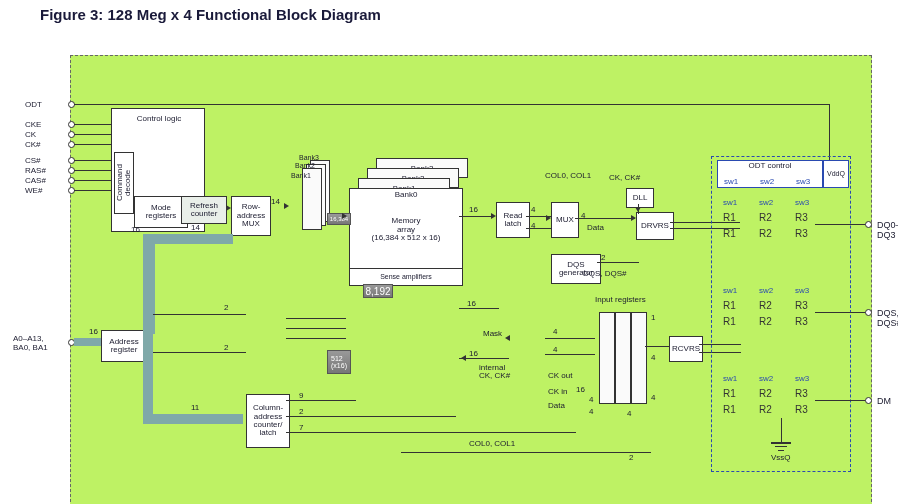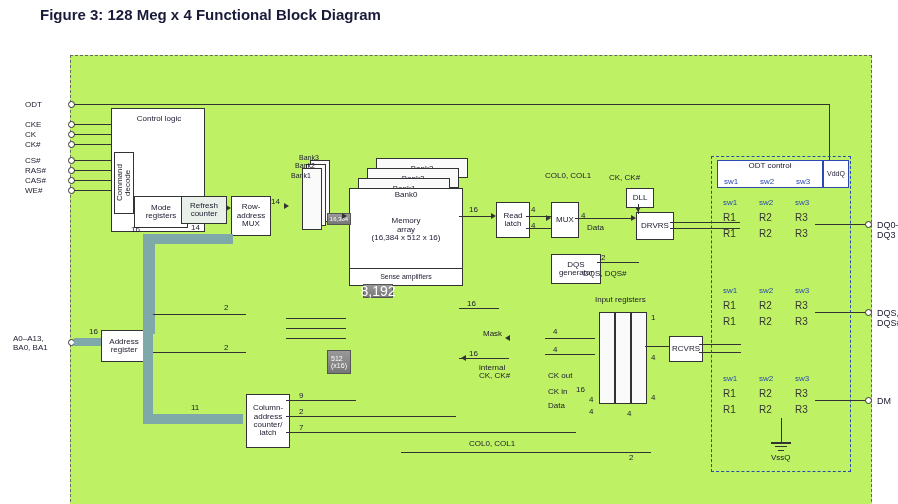--- a/index.html
+++ b/index.html
@@ -11,21 +11,21 @@
 .sig{position:absolute;font-size:8px;color:#1a1a2e;text-align:right}
 .bus{position:absolute;background:#7fa9a9}
 .line{position:absolute;background:#333;height:1px}
 .vline{position:absolute;background:#333;width:1px}
 .pin{position:absolute;width:5px;height:5px;border:1px solid #333;border-radius:50%;background:#fff}
 .arr{position:absolute;width:0;height:0}
 .arrR{border-top:3px solid transparent;border-bottom:3px solid transparent;border-left:5px solid #333}
 .arrL{border-top:3px solid transparent;border-bottom:3px solid transparent;border-right:5px solid #333}
 .arrD{border-left:3px solid transparent;border-right:3px solid transparent;border-top:5px solid #333}
 .stackcard{position:absolute;border:1px solid #333;background:#fafafa;font-size:8px}
-.mask{position:absolute;background:linear-gradient(#999,#777);color:#fff;font-size:14px;display:flex;align-items:center;justify-content:center;border:1px solid #555}
+.mask{position:absolute;background:linear-gradient(#999,#777);color:#fff;font-size:10px;display:flex;align-items:center;justify-content:center;border:1px solid #555}
 .odt{position:absolute;border:1px dashed #2a4ab0}
 .sw{position:absolute;font-size:8px;color:#2a4ab0}
 .res{position:absolute;font-size:10px;color:#333}
 .ext{position:absolute;font-size:9px}
 </style>
 </head>
 <body>
 
 <div class="page">
 <div class="title">Figure 3: 128 Meg x 4 Functional Block Diagram</div>

